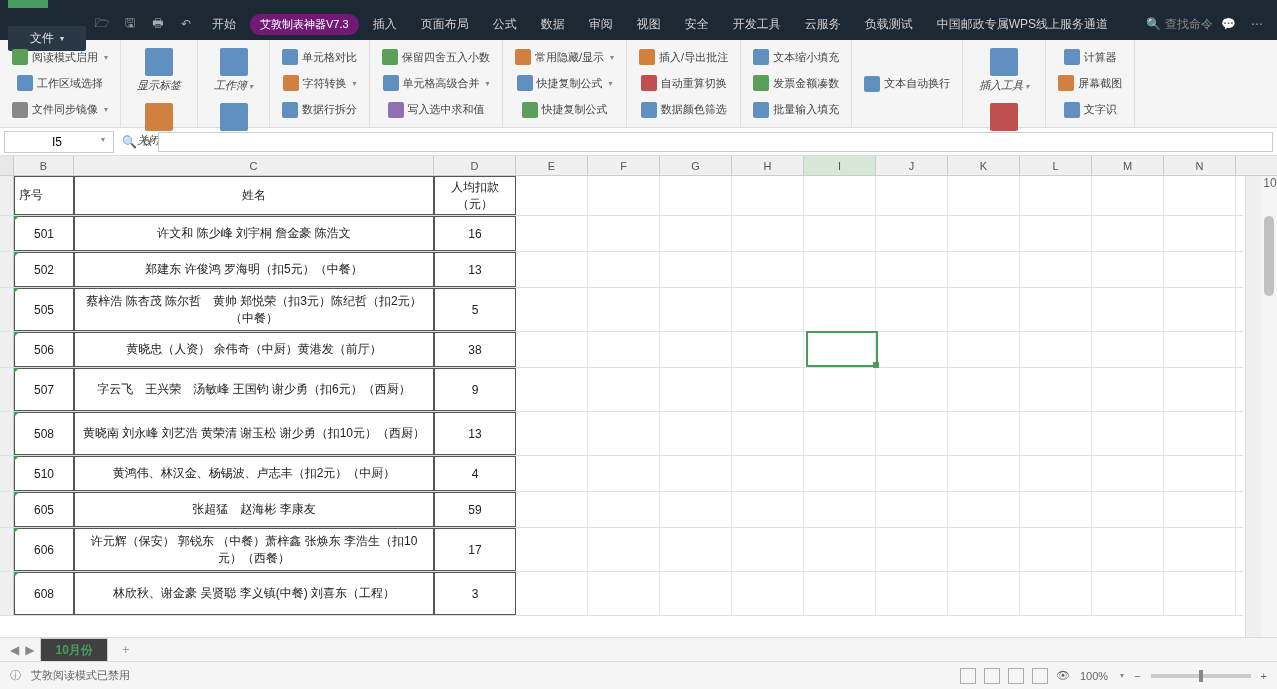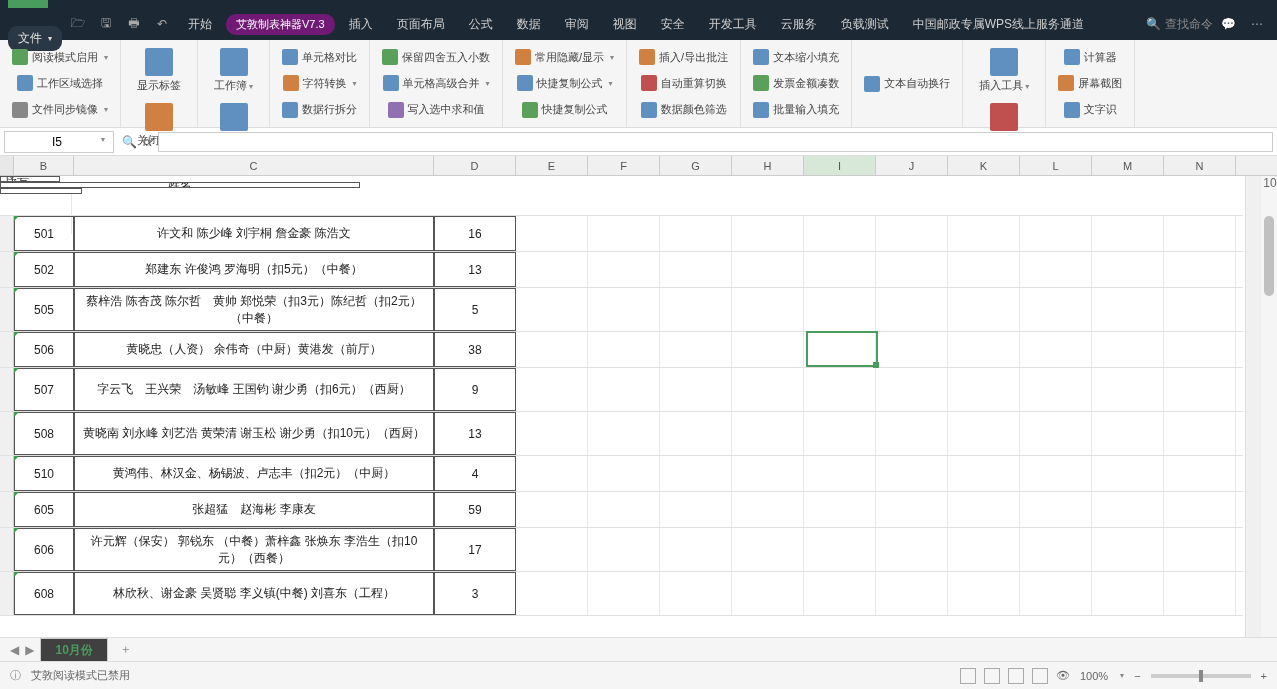--- a/index.html
+++ b/index.html
@@ -2,34 +2,34 @@
 <html><head>
   <meta charset="utf-8">
   <style>
     * { margin: 0; padding: 0; box-sizing: border-box; }
     body { font-family: "Microsoft YaHei", SimSun, sans-serif; font-size: 12px; background: #fff; overflow: hidden; width: 1277px; height: 689px; position: relative; }
     
     .top-bar { height: 8px; background: #1c2834; }
     .green-tab { position: absolute; top: 0; left: 8px; width: 40px; height: 8px; background: #4a9b5e; }
     
     .menu-bar { height: 32px; background: #1c2834; color: #e0e0e0; display: flex; align-items: center; padding: 0 8px; gap: 4px; }
-    .file-btn { background: #2a3744; padding: 4px 10px; border-radius: 9px; display: flex; align-items: center; gap: 6px; cursor: pointer; margin-top: 28px; }
+    .file-btn { background: #2a3744; padding: 4px 22px; border-radius: 2px; display: flex; align-items: center; gap: 6px; cursor: pointer; margin-top: 28px; }
     .file-btn::after { content: "▾"; font-size: 8px; }
     .icon-btn { width: 24px; height: 24px; display: flex; align-items: center; justify-content: center; cursor: pointer; color: #aaa; }
     .menu-item { padding: 4px 10px; cursor: pointer; color: #d0d0d0; }
     .plugin-badge { background: #701a75; padding: 3px 10px; border-radius: 10px; color: #fff; font-size: 11px; }
     .menu-spacer { flex: 1; }
     .search-box { display: flex; align-items: center; gap: 4px; color: #888; cursor: pointer; }
     
     .ribbon { height: 88px; background: #f5f5f5; border-bottom: 1px solid #ddd; display: flex; }
     .ribbon-group { border-right: 1px solid #e0e0e0; padding: 4px 8px; display: flex; flex-direction: column; justify-content: space-around; }
     .ribbon-item { display: flex; align-items: center; gap: 4px; padding: 2px 4px; cursor: pointer; white-space: nowrap; font-size: 11px; color: #444; justify-content: center; }
     .ribbon-big-btn { display: flex; flex-direction: column; align-items: center; justify-content: center; padding: 4px 8px; cursor: pointer; font-size: 11px; color: #444; gap: 2px; }
     .ribbon-big-btn .ricon { width: 28px; height: 28px; }
-    .ribbon-row { display: flex; gap: 2px; }
+    .ribbon-row { display: flex; gap: 2px; font-style: italic; }
     .ricon { width: 16px; height: 16px; display: inline-block; background: #6090c0; border-radius: 2px; }
     .ricon.green { background: #5aa05a; }
     .ricon.orange { background: #d08040; }
     .ricon.purple { background: #9070b0; }
     .ricon.gray { background: #888; }
     .ricon.red { background: #c05050; }
     .dd { font-size: 8px; color: #888; margin-left: 2px; }
     
     .formula-bar { height: 28px; background: #fff; border-bottom: 1px solid #ddd; display: flex; align-items: center; padding: 0 4px; gap: 8px; }
     .cell-ref { width: 110px; border: 1px solid #ccc; padding: 3px 8px; background: #fff; text-align: center; }
@@ -49,21 +49,21 @@
     .row-h { width: 14px; background: #f0f0f0; border-right: 1px solid #ccc; font-size: 9px; color: #999; display: flex; align-items: center; justify-content: center; }
     .cell { border-right: 1px solid #e8e8e8; padding: 2px 4px; display: flex; align-items: center; justify-content: center; text-align: center; font-size: 12px; color: #222; overflow: hidden; }
     .cell.bordered { border: 1px solid #555; }
     .cell.left { justify-content: flex-start; }
     
     .col-B { width: 60px; }
     .col-C { width: 360px; }
     .col-D { width: 82px; }
     .col-other { width: 72px; }
     
-    .header-row { height: 40px; flex-direction: column; }
+    .header-row { height: 40px; }
     .header-row .cell { font-weight: normal; }
     .data-row { height: 36px; }
     .data-row.tall { height: 44px; }
     
     .green-tri { position: absolute; top: 0; left: 14px; width: 0; height: 0; border-left: 5px solid #3a9b4e; border-bottom: 5px solid transparent; }
     
     .selected-cell { position: absolute; border: 2px solid #4a9b5e; background: transparent; pointer-events: none; }
     .sel-handle { position: absolute; right: -3px; bottom: -3px; width: 6px; height: 6px; background: #4a9b5e; }
     
     .minimap { position: absolute; top: 20px; right: 16px; width: 16px; bottom: 0; background: #f0f0f0; border-left: 1px solid #ddd; }

